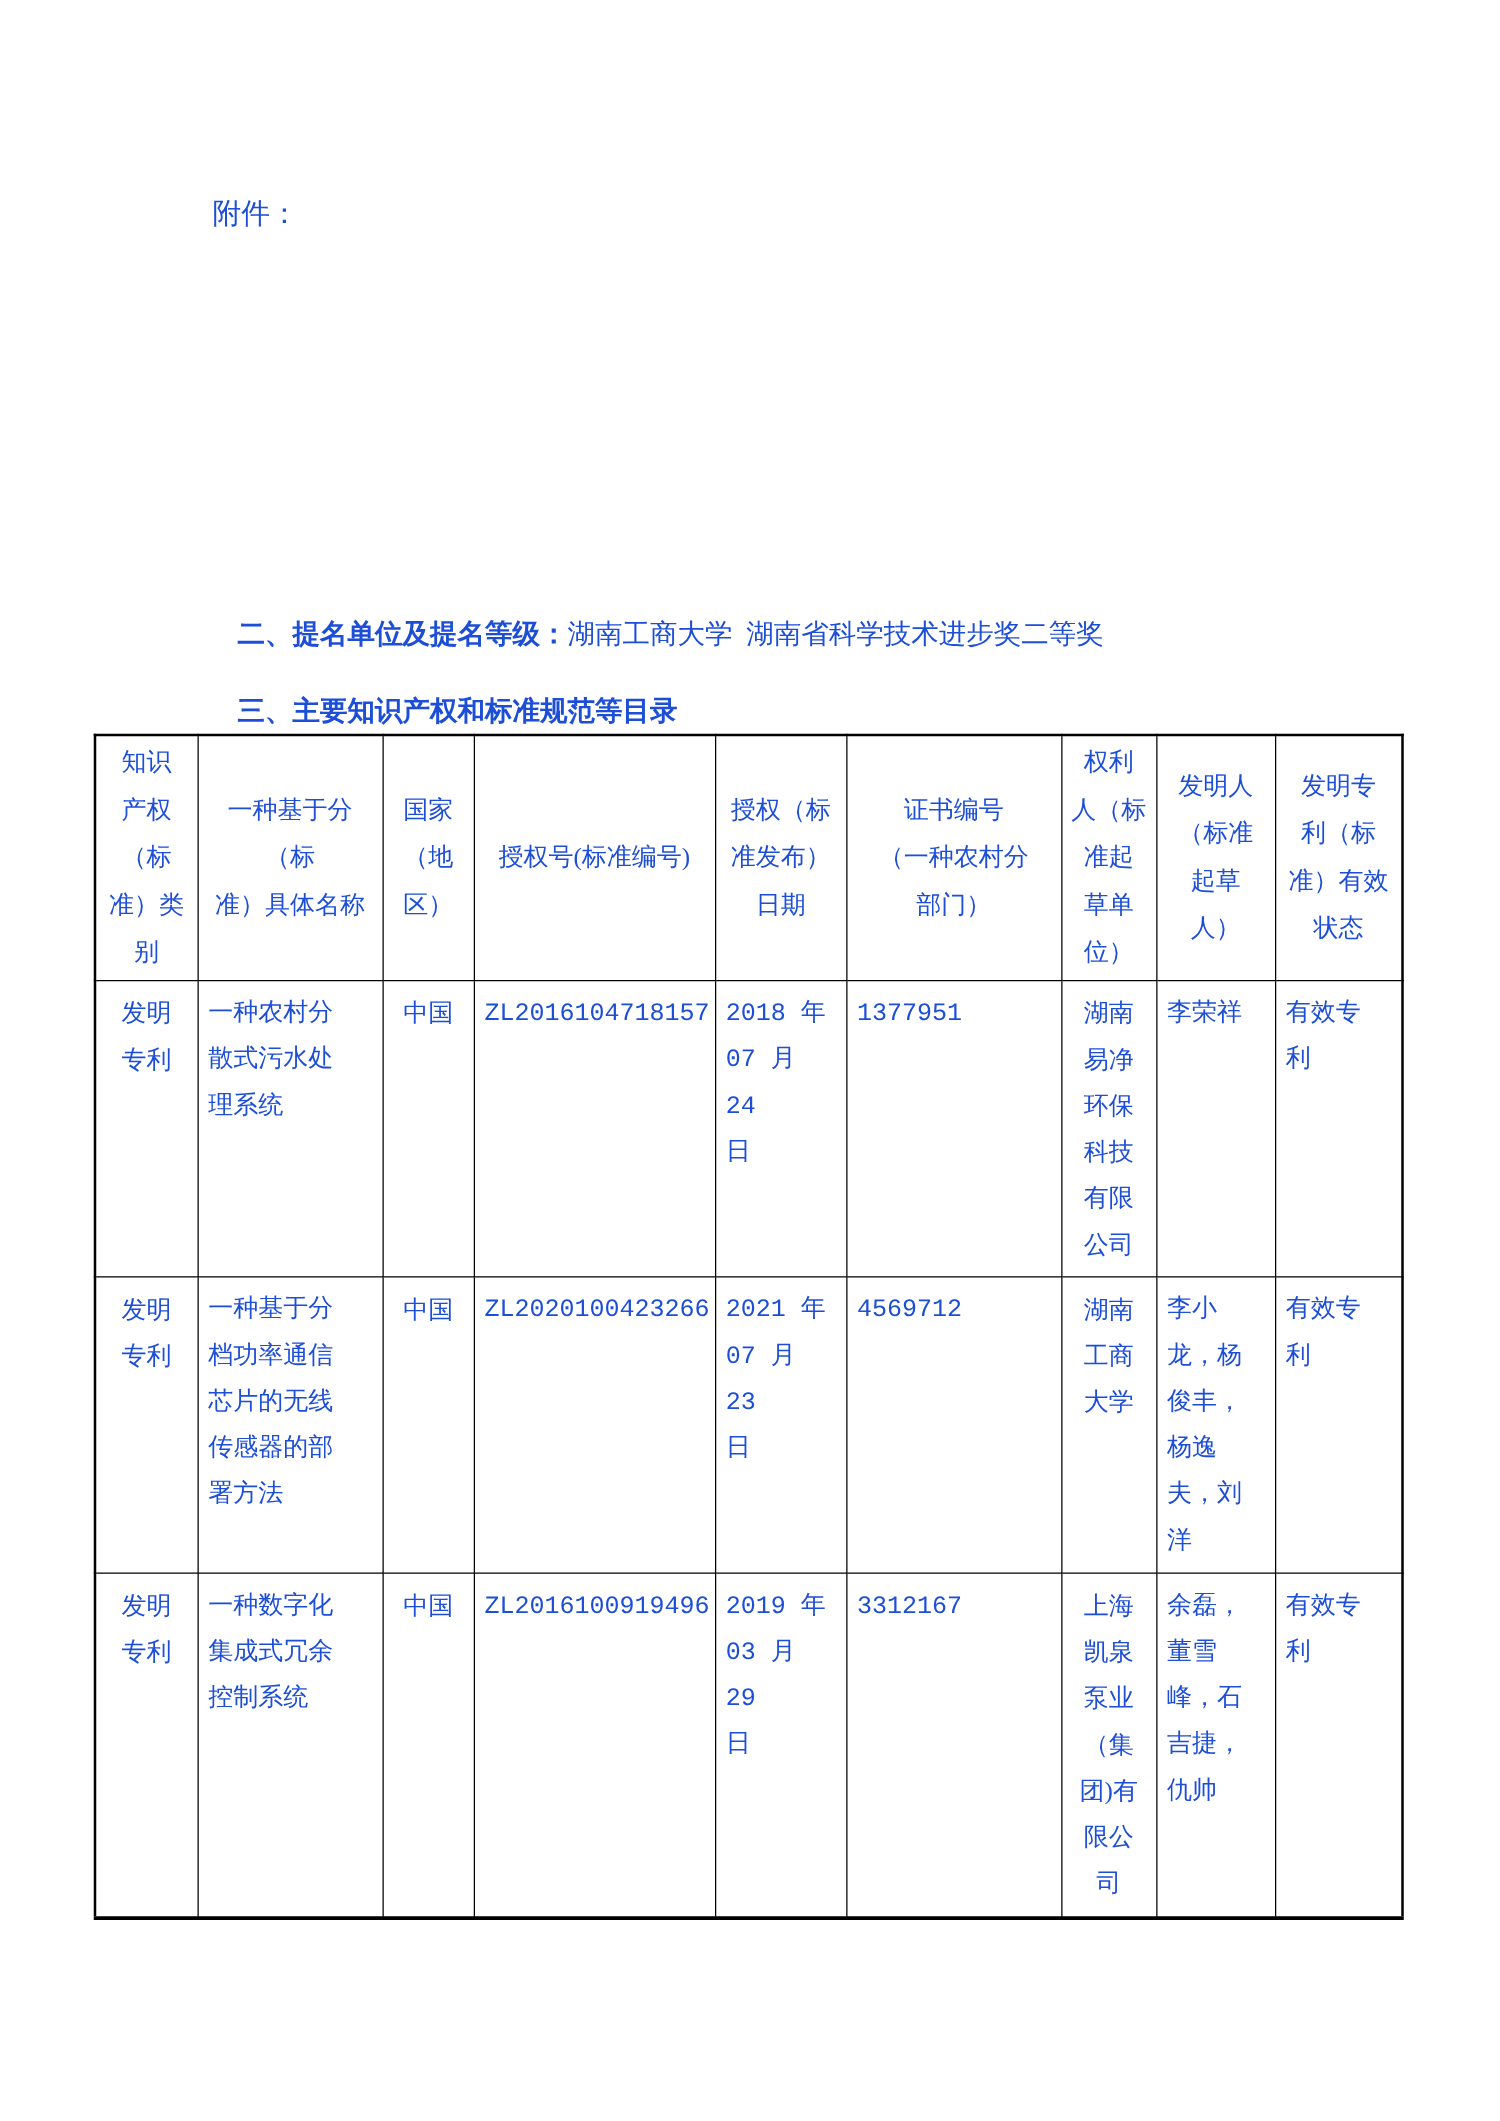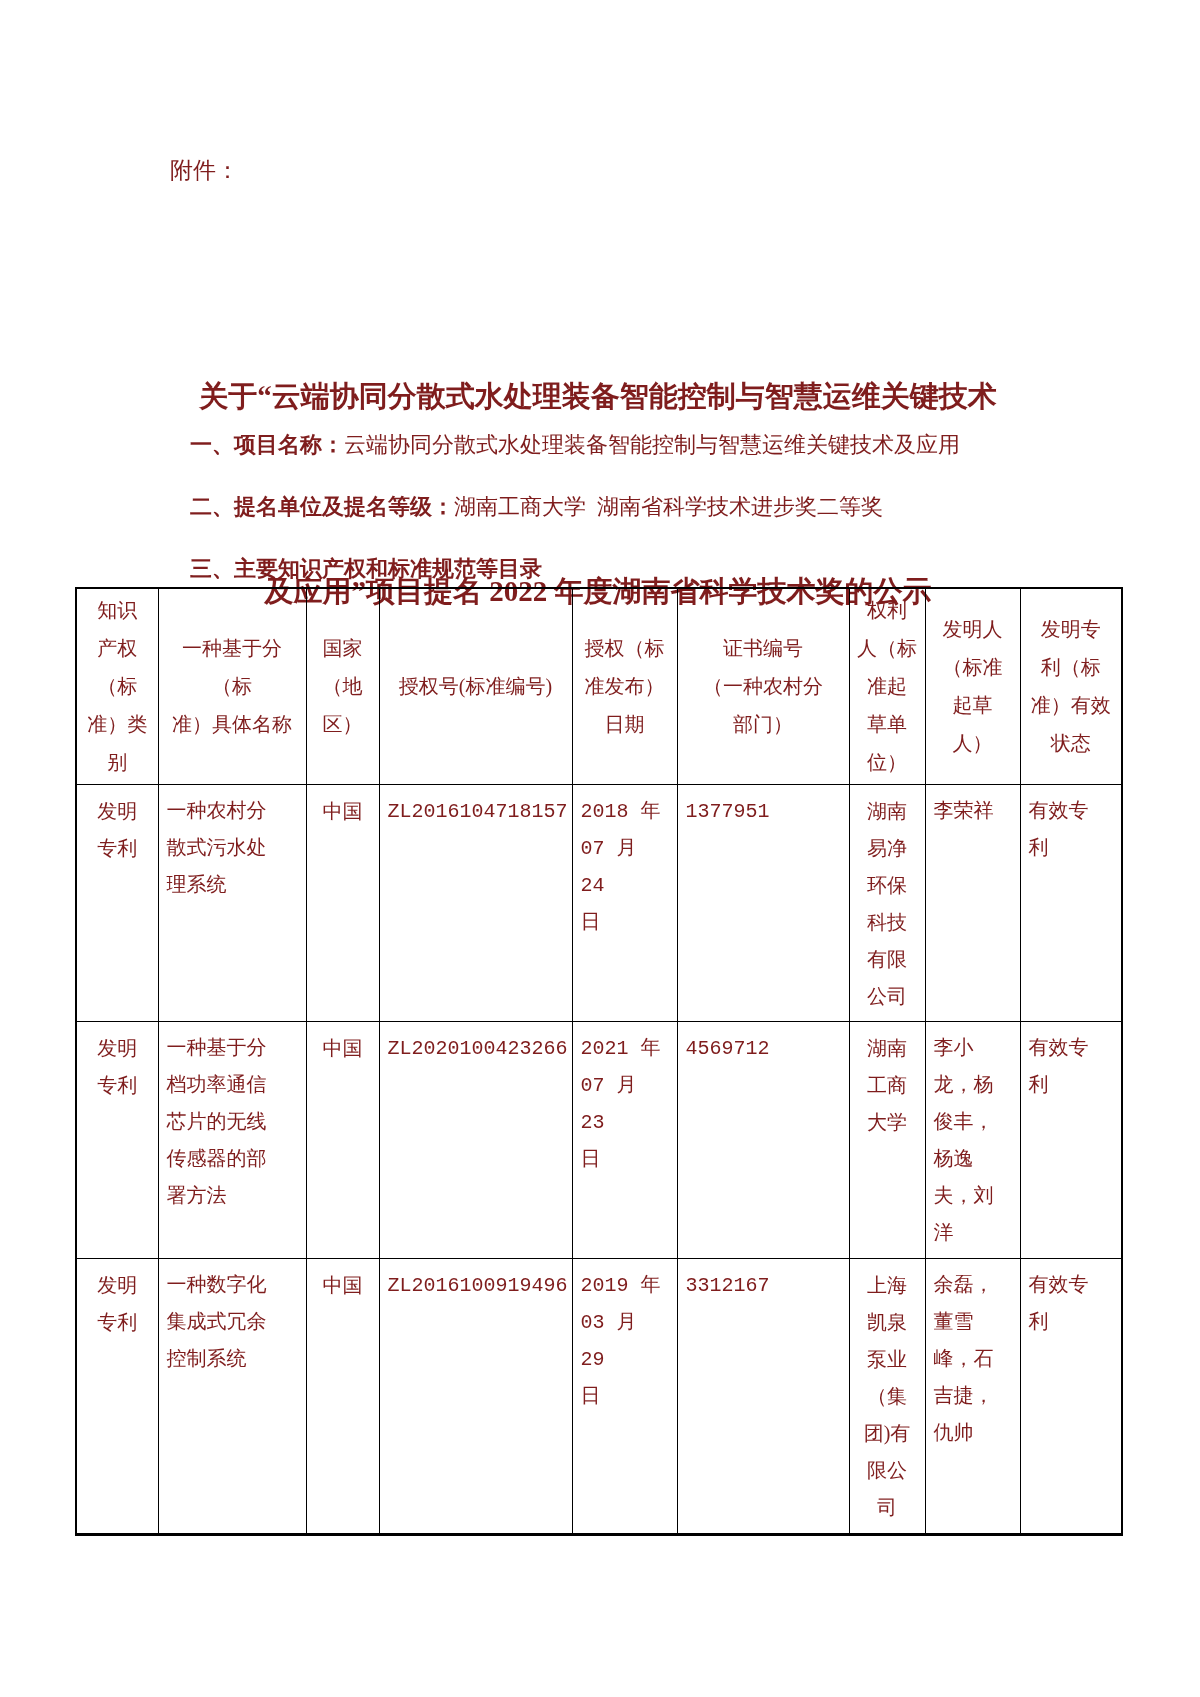--- a/index.html
+++ b/index.html
@@ -1,18 +1,18 @@
 <!DOCTYPE html>
 <html><head>
 <meta charset="utf-8">
 <style>
   html,body{margin:0;padding:0;background:#ffffff;}
   .page{
     position:relative;width:1200px;height:1697px;background:#ffffff;
-    font-family:"Liberation Serif","DejaVu Serif",serif;color:#7f1d1d;
+    font-family:"Liberation Serif","DejaVu Serif",serif;color:#1d4ed8;
     overflow:hidden;
   }
   .attachment{
     position:absolute;left:170px;top:156px;font-size:23px;line-height:30px;
   }
   .doc-title{
     position:absolute;left:75px;top:234px;width:1046px;
     text-align:center;font-size:29px;font-weight:bold;line-height:65px;
     white-space:pre-wrap;
   }
@@ -43,28 +43,21 @@
   td.al-left{text-align:left;font-family:Liberation Mono, monospace;}
   td.al-center{text-align:center;}
 </style>
 </head>
 <body>
 
 <div class="page">
 
   <div class="attachment">附件：</div>
 
-  <div class="doc-title">
-    <div>关于“云端协同分散式水处理装备智能控制与智慧运维关键技术</div>
-    <div>及应用”项目提名 2022 年度湖南省科学技术奖的公示</div>
-  </div>
 
-  <div class="item item-1">
-    <span class="item-label">一、项目名称：</span><span>云端协同分散式水处理装备智能控制与智慧运维关键技术及应用</span>
-  </div>
 
   <div class="item item-3">
     <span class="item-label">三、主要知识产权和标准规范等目录</span><span></span>
   </div>
 
   <div class="item item-2">
     <span class="item-label">二、提名单位及提名等级：</span><span>湖南工商大学  湖南省科学技术进步奖二等奖</span>
   </div>
 
   <div class="ip-table-wrap">

